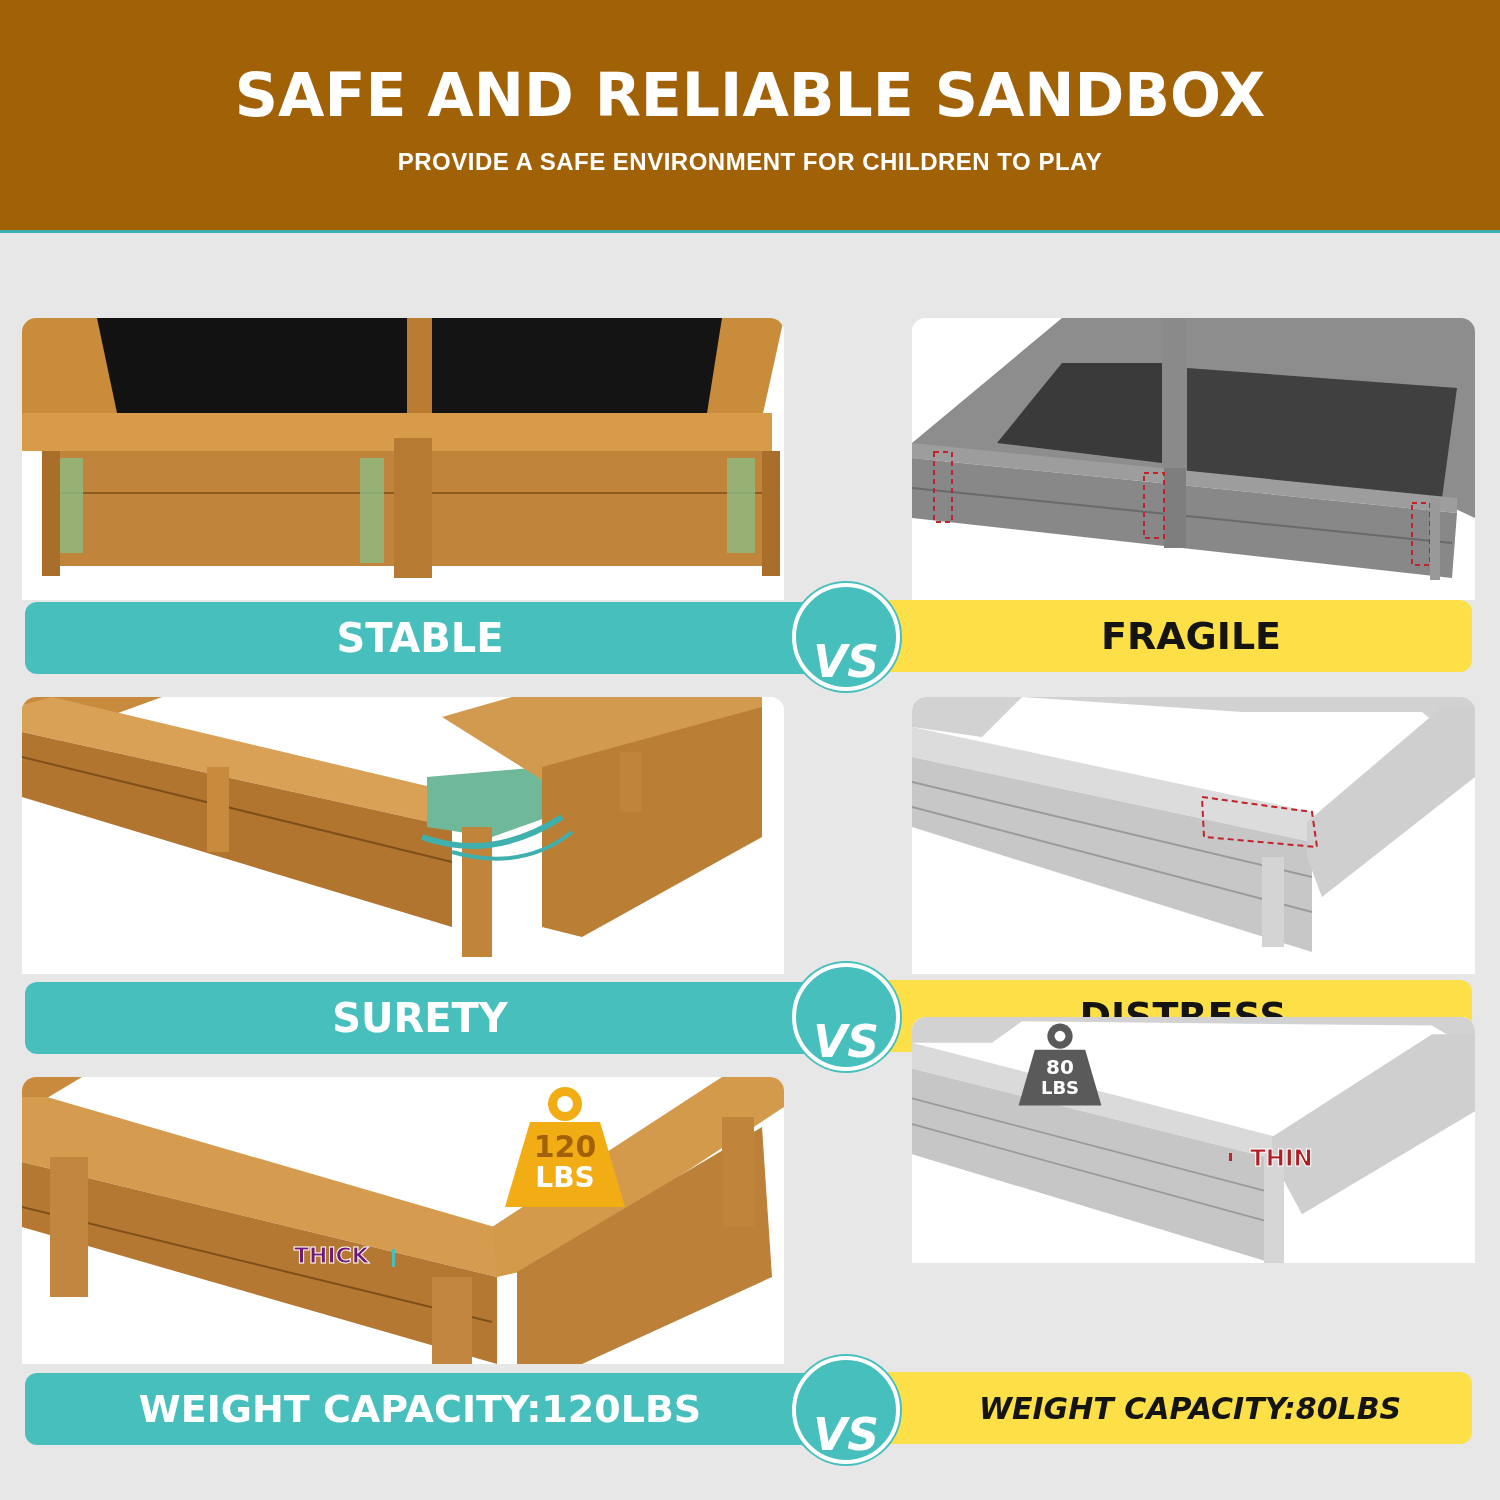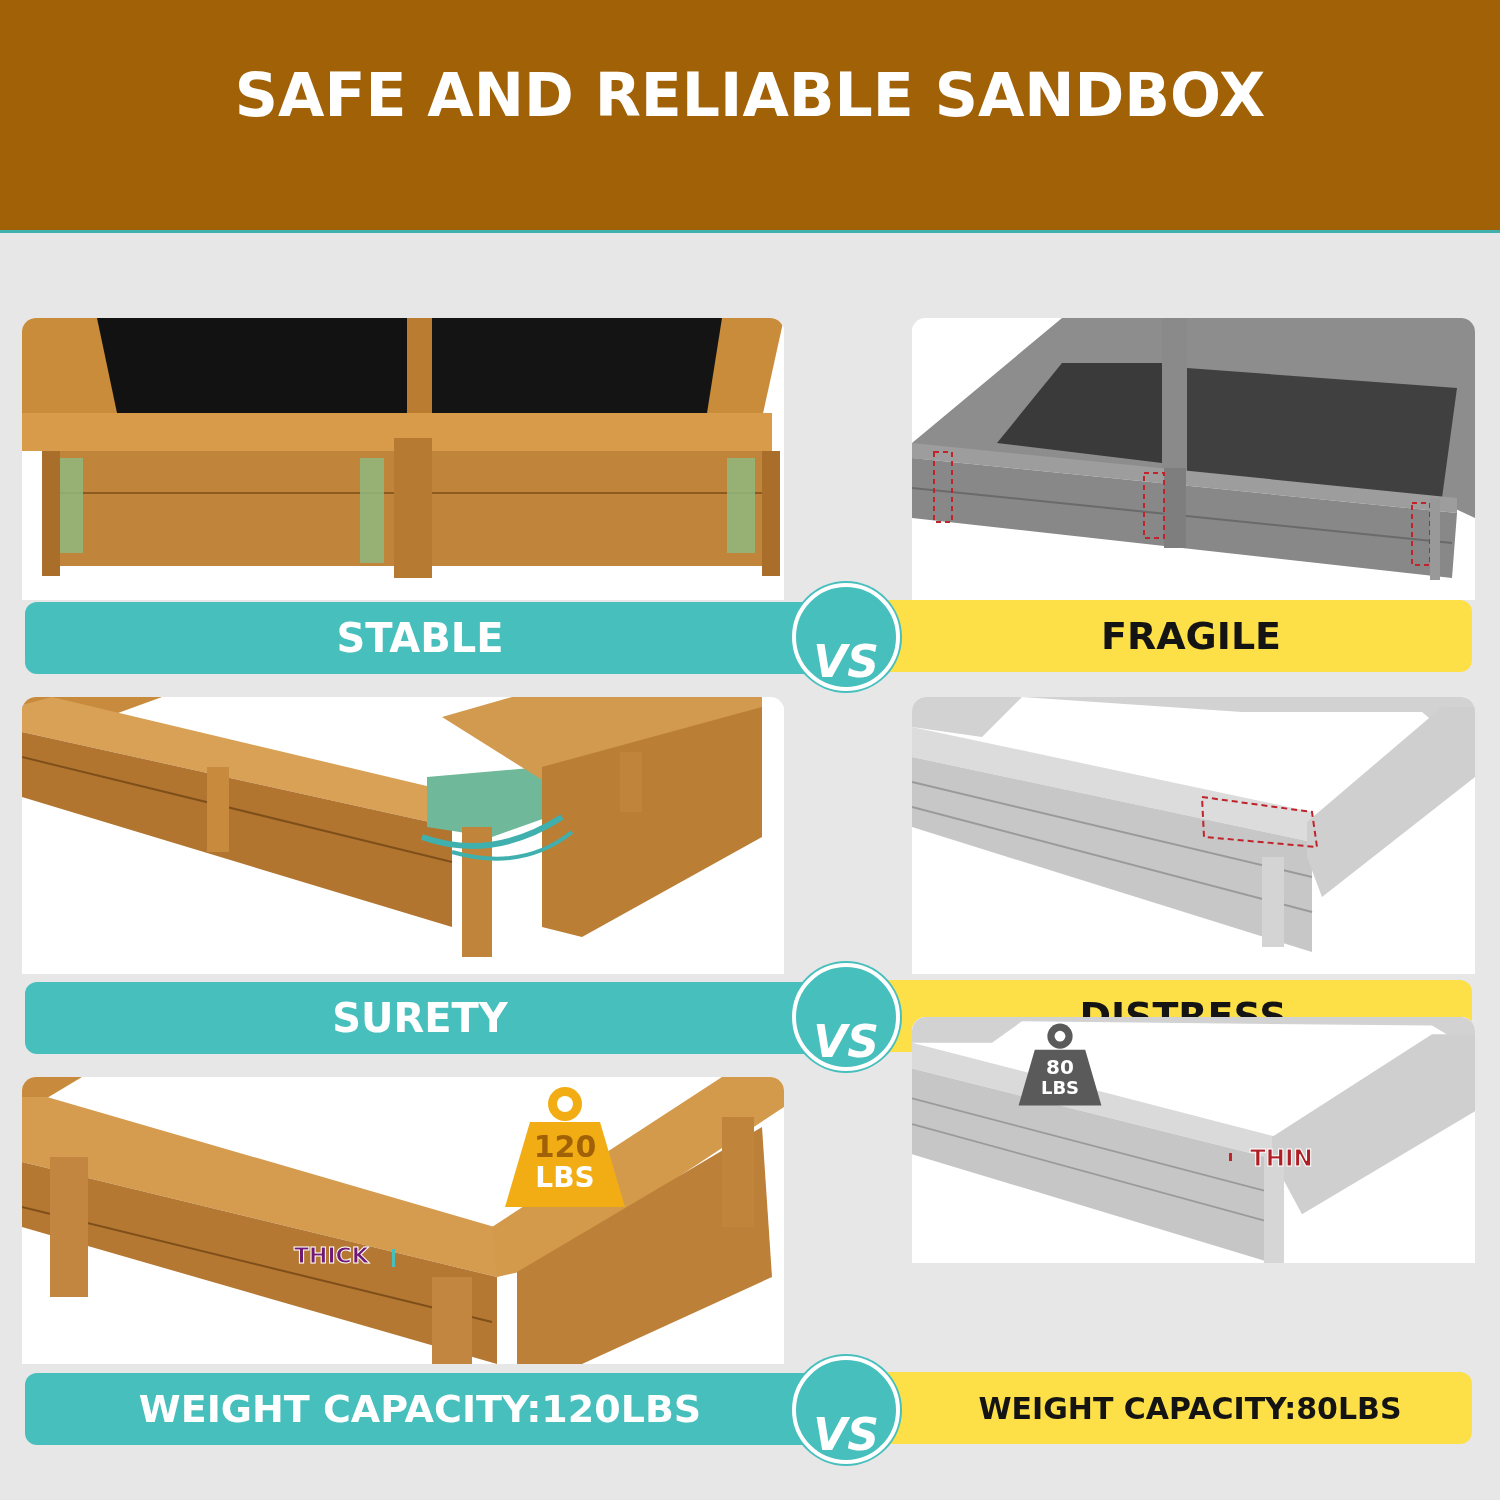--- a/index.html
+++ b/index.html
@@ -24,20 +24,21 @@
   .t-good-sm { font-size: 38px; font-family: "DejaVu Sans", sans-serif; }
   .t-bad-sm { font-size: 30px; font-family: "DejaVu Sans", sans-serif; }
 
   .overlay-text { position: absolute; font-weight: 900; font-family: "DejaVu Sans", sans-serif; }
 </style>
 </head>
 <body>
 
 <div class="header">
   <div class="title">SAFE AND RELIABLE SANDBOX</div>
+  <div class="subtitle">PROVIDE A SAFE ENVIRONMENT FOR CHILDREN TO PLAY</div>
 </div>
 
 <div class="photo" style="left:22px; top:318px; width:762px; height:282px; border-radius:14px 14px 0 0;">
   <svg viewBox="0 0 762 282" preserveAspectRatio="none">
     <rect width="762" height="282" fill="#fff"></rect>
     <polygon points="0,0 762,0 740,100 0,100" fill="#c98c3a"></polygon>
     <polygon points="75,0 385,0 385,95 95,95" fill="#121212"></polygon>
     <polygon points="410,0 700,0 685,95 410,95" fill="#141414"></polygon>
     <rect x="385" y="0" width="25" height="110" fill="#b97c30"></rect>
     <rect x="0" y="95" width="750" height="38" fill="#d79b4a"></rect>
@@ -162,17 +163,17 @@
   <div class="overlay-text" style="left:123px; top:38px; width:50px; text-align:center; color:#fff; font-size:20px;">80</div>
   <div class="overlay-text" style="left:123px; top:60px; width:50px; text-align:center; color:#fff; font-size:18px;">LBS</div>
   <div style="position:absolute; left:317px; top:136px; width:3px; height:8px; background:#c0232a;"></div>
   <div class="overlay-text" style="left:338px; top:128px; color:#b01e25; font-size:23px; -webkit-text-stroke:1px #fff;">THIN</div>
 </div>
 
 <div class="bar good" style="left:25px; top:1373px; width:790px;">
   <span class="t-good-sm">WEIGHT CAPACITY:120LBS</span>
 </div>
 <div class="bar bad" style="left:880px; top:1372px; width:592px;">
-  <span class="t-bad-sm" style="margin-left:28px;">WEIGHT CAPACITY:80LBS</span>
+  <span class="t-bad-sm" style="margin-left:28px;font-style:italic;">WEIGHT CAPACITY:80LBS</span>
 </div>
 <div class="vs" style="left:792px; top:1356px;">
   <span>VS</span>
 </div>
 
 </body></html>

